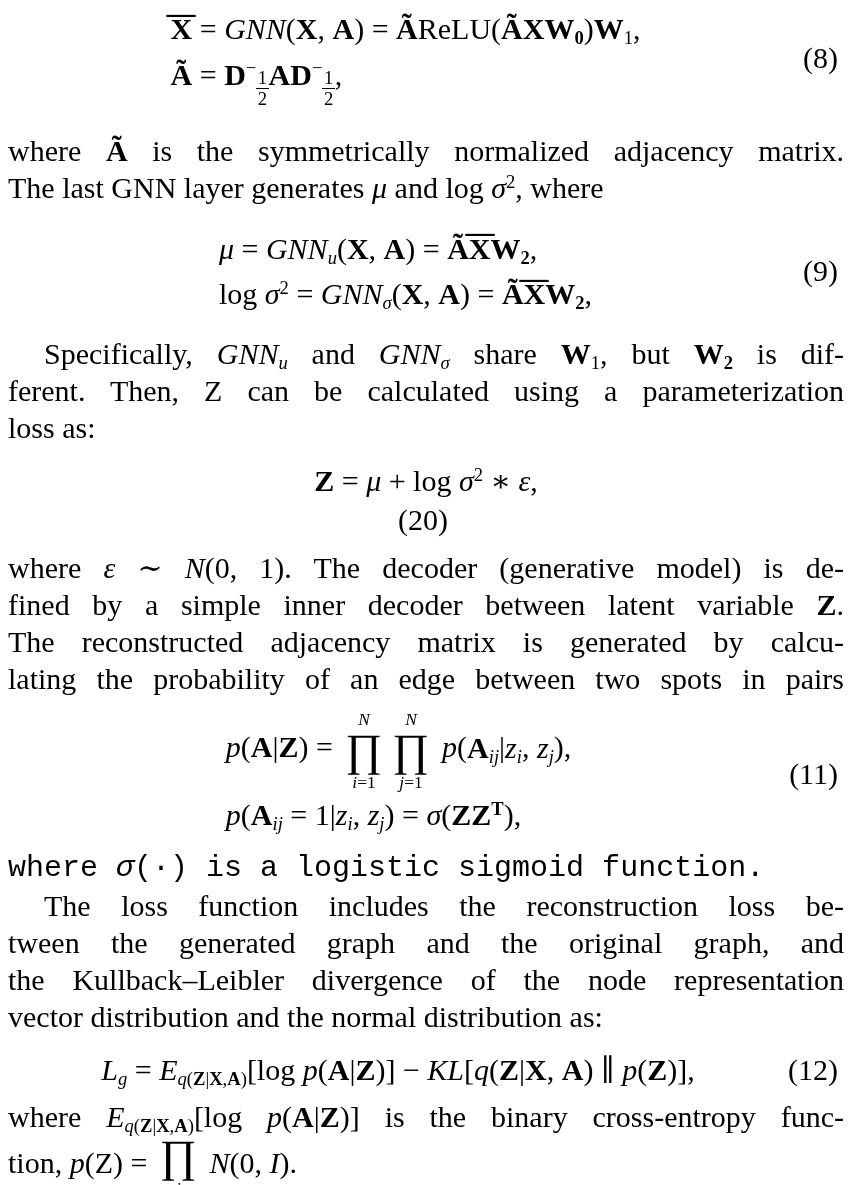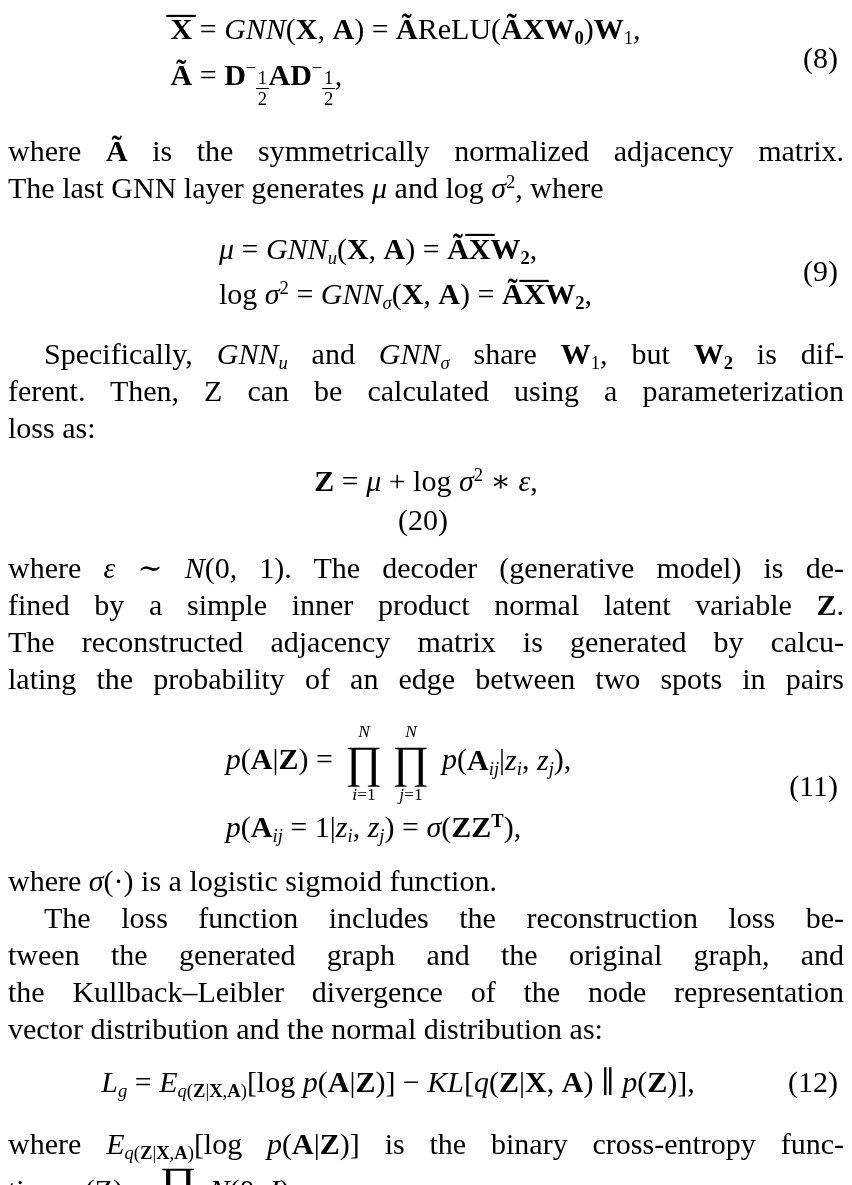--- a/index.html
+++ b/index.html
@@ -45,25 +45,25 @@
   .bigop{display:inline-flex;flex-direction:column;align-items:center;vertical-align:middle;margin:0 5px;line-height:1;}
   .blim{font-size:0.58em;line-height:1.15;}
   .bop{font-size:1.5em;line-height:0.95;}
 
   
   #eq8{margin:0 0 22px;}
   #paraA{margin:0 0 20px;}
   #eq9{margin:0 0 18px;}
   #paraB{margin:0 0 12px;}
   #eq10{margin:0 0 12px;flex-direction:column;}
-  #paraC{margin:0 0 24px;}
+  #paraC{margin:0 0 12px;}
   #eq11{margin:0 0 12px;}
-  #paraD1{margin:0;}
+  #paraD1{margin:0;font-family:Liberation Mono, monospace;}
   #paraD2{margin:0 0 12px;}
-  #eq12{margin:0 0 21px;justify-content:center;}
+  #eq12{margin:0 0 6px;justify-content:center;}
   #paraE{margin:0;}
 </style>
 </head>
 <body>
 
 <div class="page">
 
   <div class="eqblock" id="eq8">
     <div class="eqspace"></div>
     <div class="eqinner">
@@ -105,21 +105,21 @@
     <div class="eqspace"></div>
     <div class="eqinner">
         <div class="mline"><span class="tok s-b">Z</span><span class="tok s-r"> = </span><span class="tok s-i">μ</span><span class="tok s-r"> + log </span><span class="tok s-i">σ<span class="msup"><span class="tok s-r">2</span></span></span><span class="tok s-r"> ∗ </span><span class="tok s-i">ε</span><span class="tok s-r">,</span></div>
       </div>
     <div class="eqspace"></div>
     <div class="eqnum">(20)</div>
   </div>
 
   <div class="para" id="paraC">
       <div class="mline just"><span class="tok s-r">where </span><span class="tok s-i">ε</span><span class="tok s-r"> ∼ </span><span class="tok s-i">N</span><span class="tok s-r">(0, 1). The decoder (generative model) is de-</span></div>
-      <div class="mline just"><span class="tok s-r">fined by a simple inner product normal latent variable </span><span class="tok s-b">Z</span><span class="tok s-r">.</span></div>
+      <div class="mline just"><span class="tok s-r">fined by a simple inner decoder between latent variable </span><span class="tok s-b">Z</span><span class="tok s-r">.</span></div>
       <div class="mline just"><span class="tok s-r">The reconstructed adjacency matrix is generated by calcu-</span></div>
       <div class="mline just"><span class="tok s-r">lating the probability of an edge between two spots in pairs</span></div>
     </div>
 
   <div class="eqblock" id="eq11">
     <div class="eqspace"></div>
     <div class="eqinner">
         <div class="mline"><span class="tok s-i">p</span><span class="tok s-r">(</span><span class="tok s-b">A</span><span class="tok s-r">|</span><span class="tok s-b">Z</span><span class="tok s-r">) = </span><span class="bigop">
             <span class="blim s-r"><span class="tok s-i">N</span></span>
             <span class="bop s-r">∏</span>

